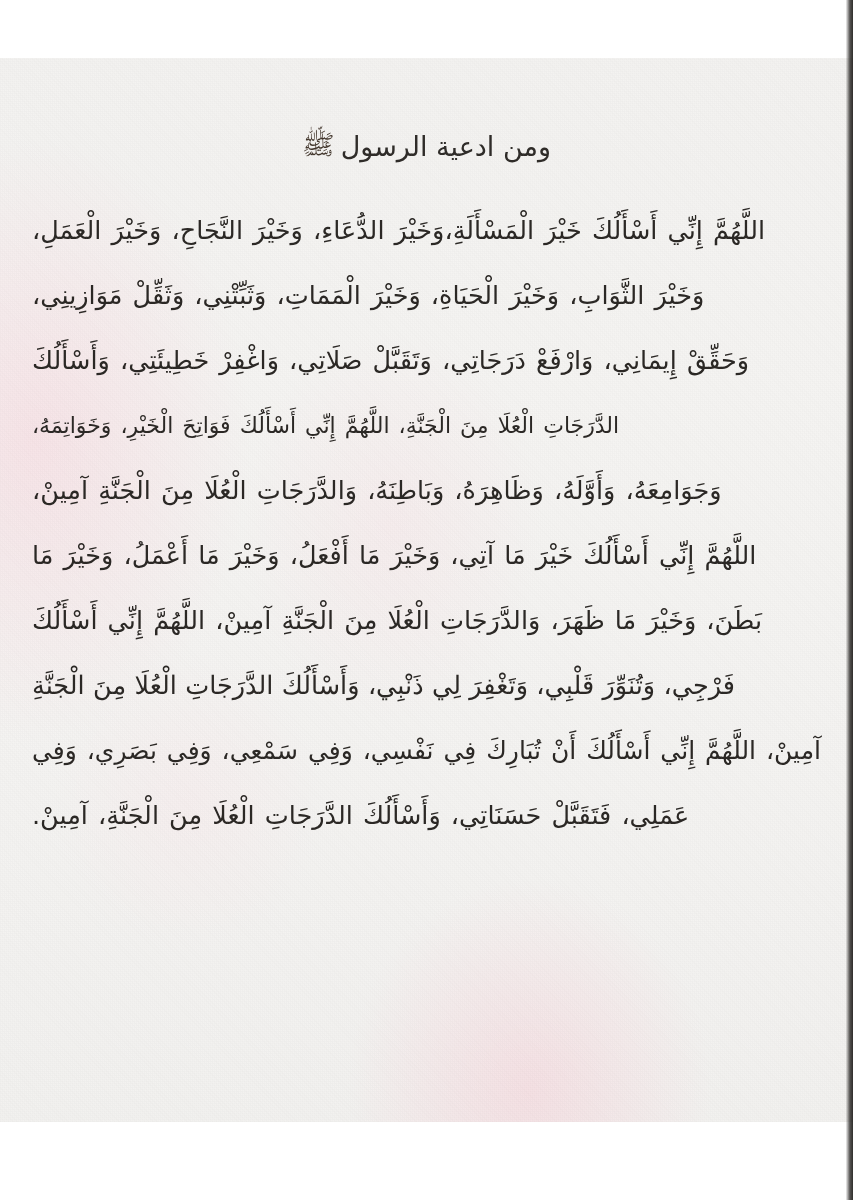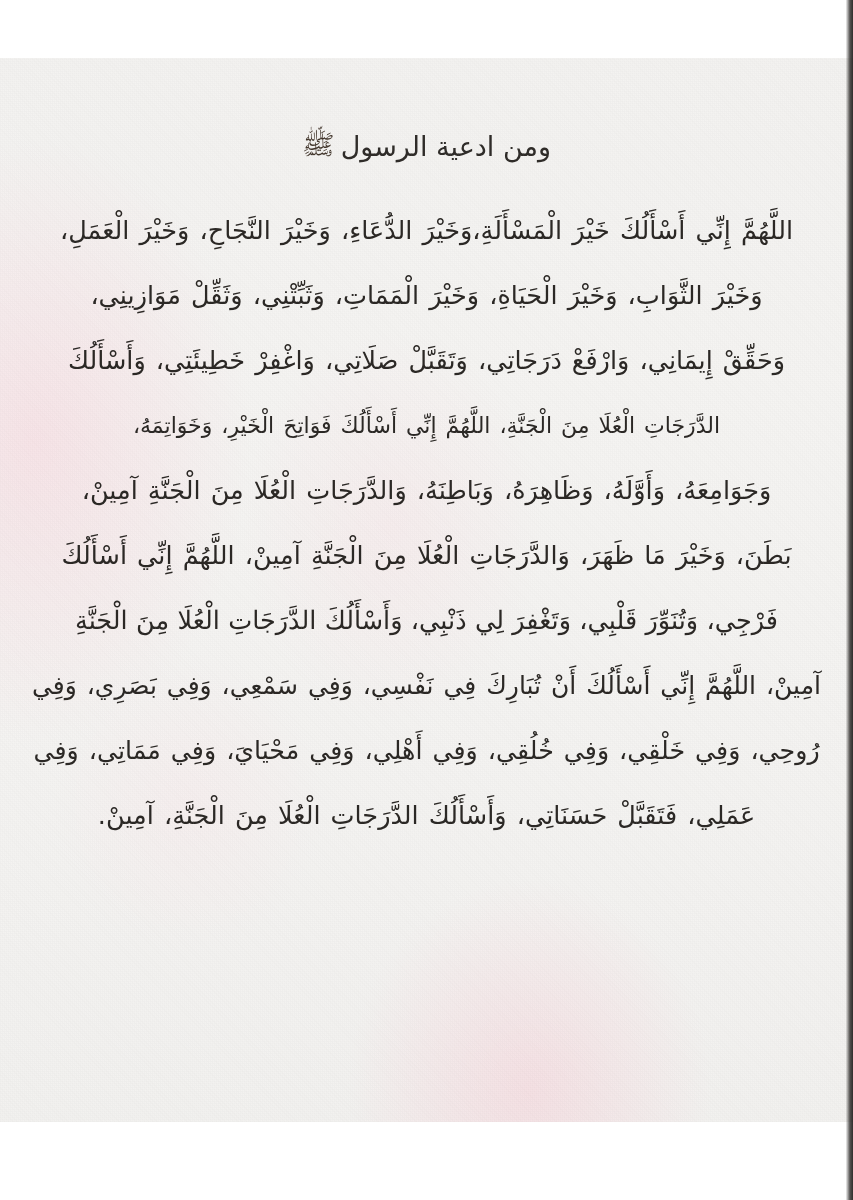--- a/index.html
+++ b/index.html
@@ -105,21 +105,21 @@
     width: 789px;
     direction: rtl;
     text-align: center;
   }
   .line {
     font-family: "DejaVu Sans", "Liberation Sans", sans-serif;
     font-size: 25.5px;
     line-height: 65px;
     color: #2b2825;
     direction: rtl;
-    text-align: center;
+    text-align: left;
     white-space: nowrap;
     letter-spacing: 0px;
     word-spacing: 2px;
   }
   .line:last-child { white-space: normal; }
 </style>
 </head>
 <body>
 
 <div id="photo">
@@ -133,23 +133,23 @@
     <div class="title-row">
       <span class="title-text">ومن ادعية الرسول</span><span class="sallallahu">ﷺ</span>
     </div>
 
     <div id="body-text">
       <div class="line" style="font-size: 25.5px;">اللَّهُمَّ إِنِّي أَسْأَلُكَ خَيْرَ الْمَسْأَلَةِ،وَخَيْرَ الدُّعَاءِ، وَخَيْرَ النَّجَاحِ، وَخَيْرَ الْعَمَلِ،</div>
       <div class="line" style="font-size: 25.5px;">وَخَيْرَ الثَّوَابِ، وَخَيْرَ الْحَيَاةِ، وَخَيْرَ الْمَمَاتِ، وَثَبِّتْنِي، وَثَقِّلْ مَوَازِينِي،</div>
       <div class="line" style="font-size: 25.5px;">وَحَقِّقْ إِيمَانِي، وَارْفَعْ دَرَجَاتِي، وَتَقَبَّلْ صَلَاتِي، وَاغْفِرْ خَطِيئَتِي، وَأَسْأَلُكَ</div>
       <div class="line" style="font-size: 22px;">الدَّرَجَاتِ الْعُلَا مِنَ الْجَنَّةِ، اللَّهُمَّ إِنِّي أَسْأَلُكَ فَوَاتِحَ الْخَيْرِ، وَخَوَاتِمَهُ،</div>
       <div class="line" style="font-size: 25.5px;">وَجَوَامِعَهُ، وَأَوَّلَهُ، وَظَاهِرَهُ، وَبَاطِنَهُ، وَالدَّرَجَاتِ الْعُلَا مِنَ الْجَنَّةِ آمِينْ،</div>
+      <div class="line" style="font-size: 25.5px;">اللَّهُمَّ إِنِّي أَسْأَلُكَ خَيْرَ مَا آتِي، وَخَيْرَ مَا أَفْعَلُ، وَخَيْرَ مَا أَعْمَلُ، وَخَيْرَ مَا</div>
       <div class="line" style="font-size: 25.5px;">بَطَنَ، وَخَيْرَ مَا ظَهَرَ، وَالدَّرَجَاتِ الْعُلَا مِنَ الْجَنَّةِ آمِينْ، اللَّهُمَّ إِنِّي أَسْأَلُكَ</div>
       <div class="line" style="font-size: 25.5px; font-family: Liberation Serif, serif;">فَرْجِي، وَتُنَوِّرَ قَلْبِي، وَتَغْفِرَ لِي ذَنْبِي، وَأَسْأَلُكَ الدَّرَجَاتِ الْعُلَا مِنَ الْجَنَّةِ</div>
       <div class="line" style="font-size: 25px;">آمِينْ، اللَّهُمَّ إِنِّي أَسْأَلُكَ أَنْ تُبَارِكَ فِي نَفْسِي، وَفِي سَمْعِي، وَفِي بَصَرِي، وَفِي</div>
-      <div class="line" style="font-size: 25.25px;">رُوحِي، وَفِي خَلْقِي، وَفِي خُلُقِي، وَفِي أَهْلِي، وَفِي مَحْيَايَ، وَفِي مَمَاتِي، وَفِي</div>
       <div class="line" style="font-size: 25.5px;">عَمَلِي، فَتَقَبَّلْ حَسَنَاتِي، وَأَسْأَلُكَ الدَّرَجَاتِ الْعُلَا مِنَ الْجَنَّةِ، آمِينْ.</div>
     </div>
 
   </div>
 
   <div id="right-edge"></div>
 </div>
 
 </body></html>

